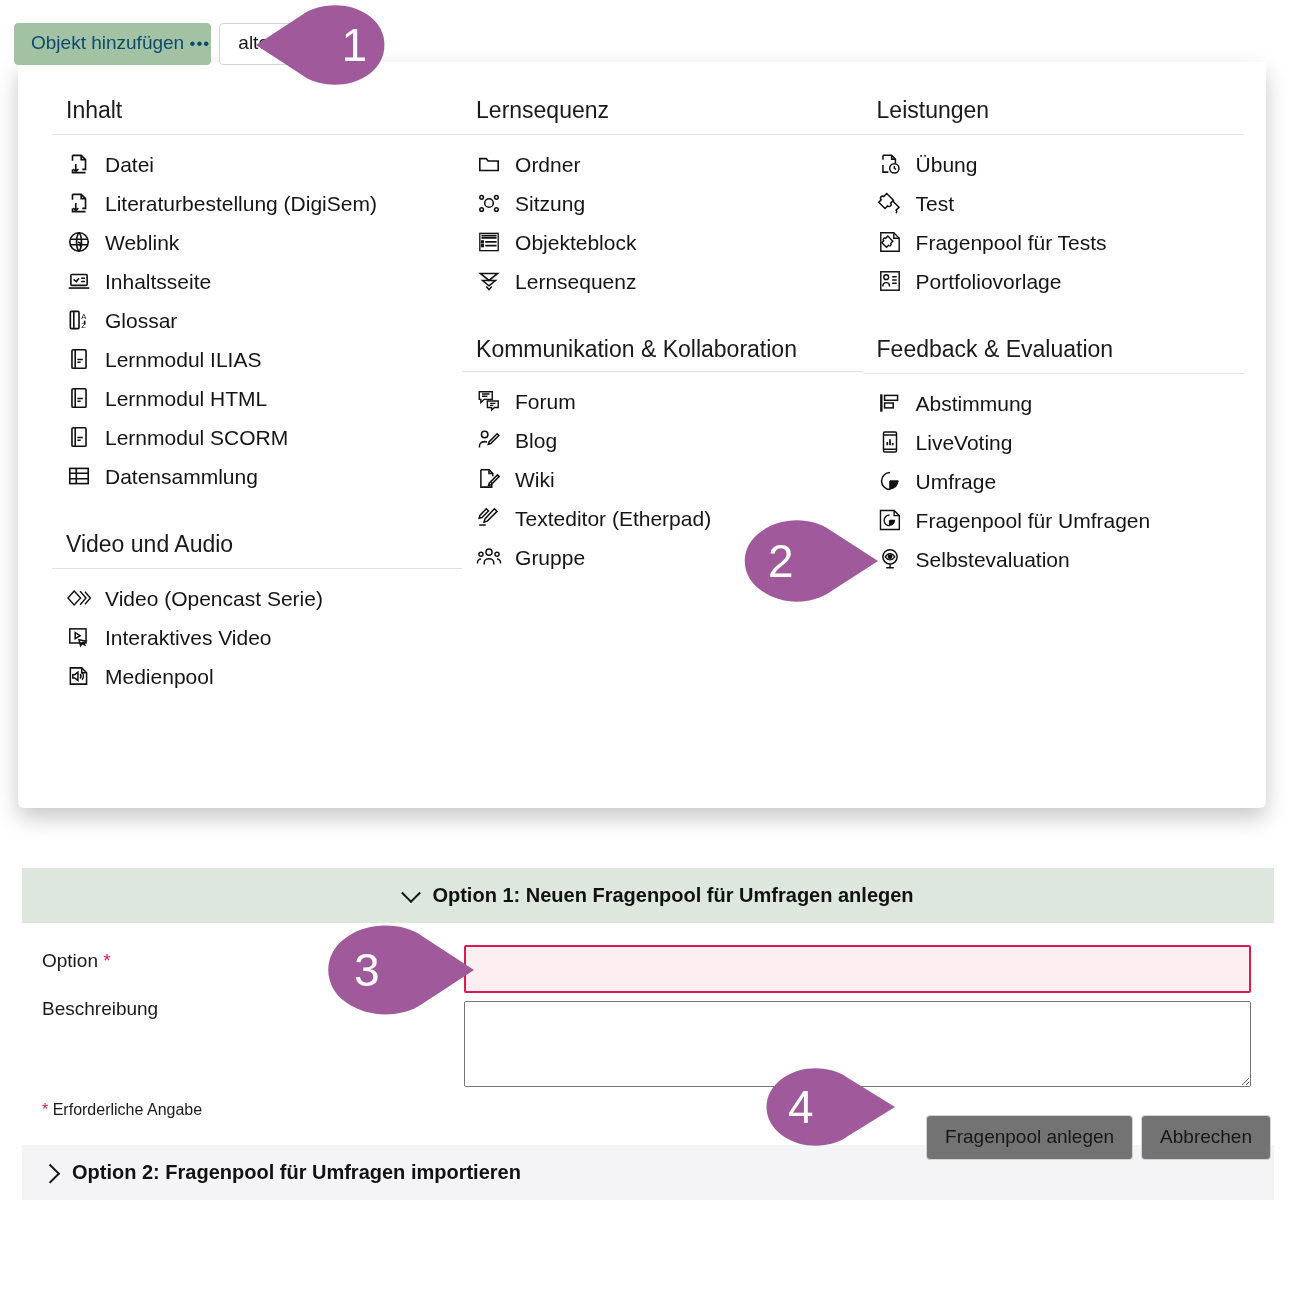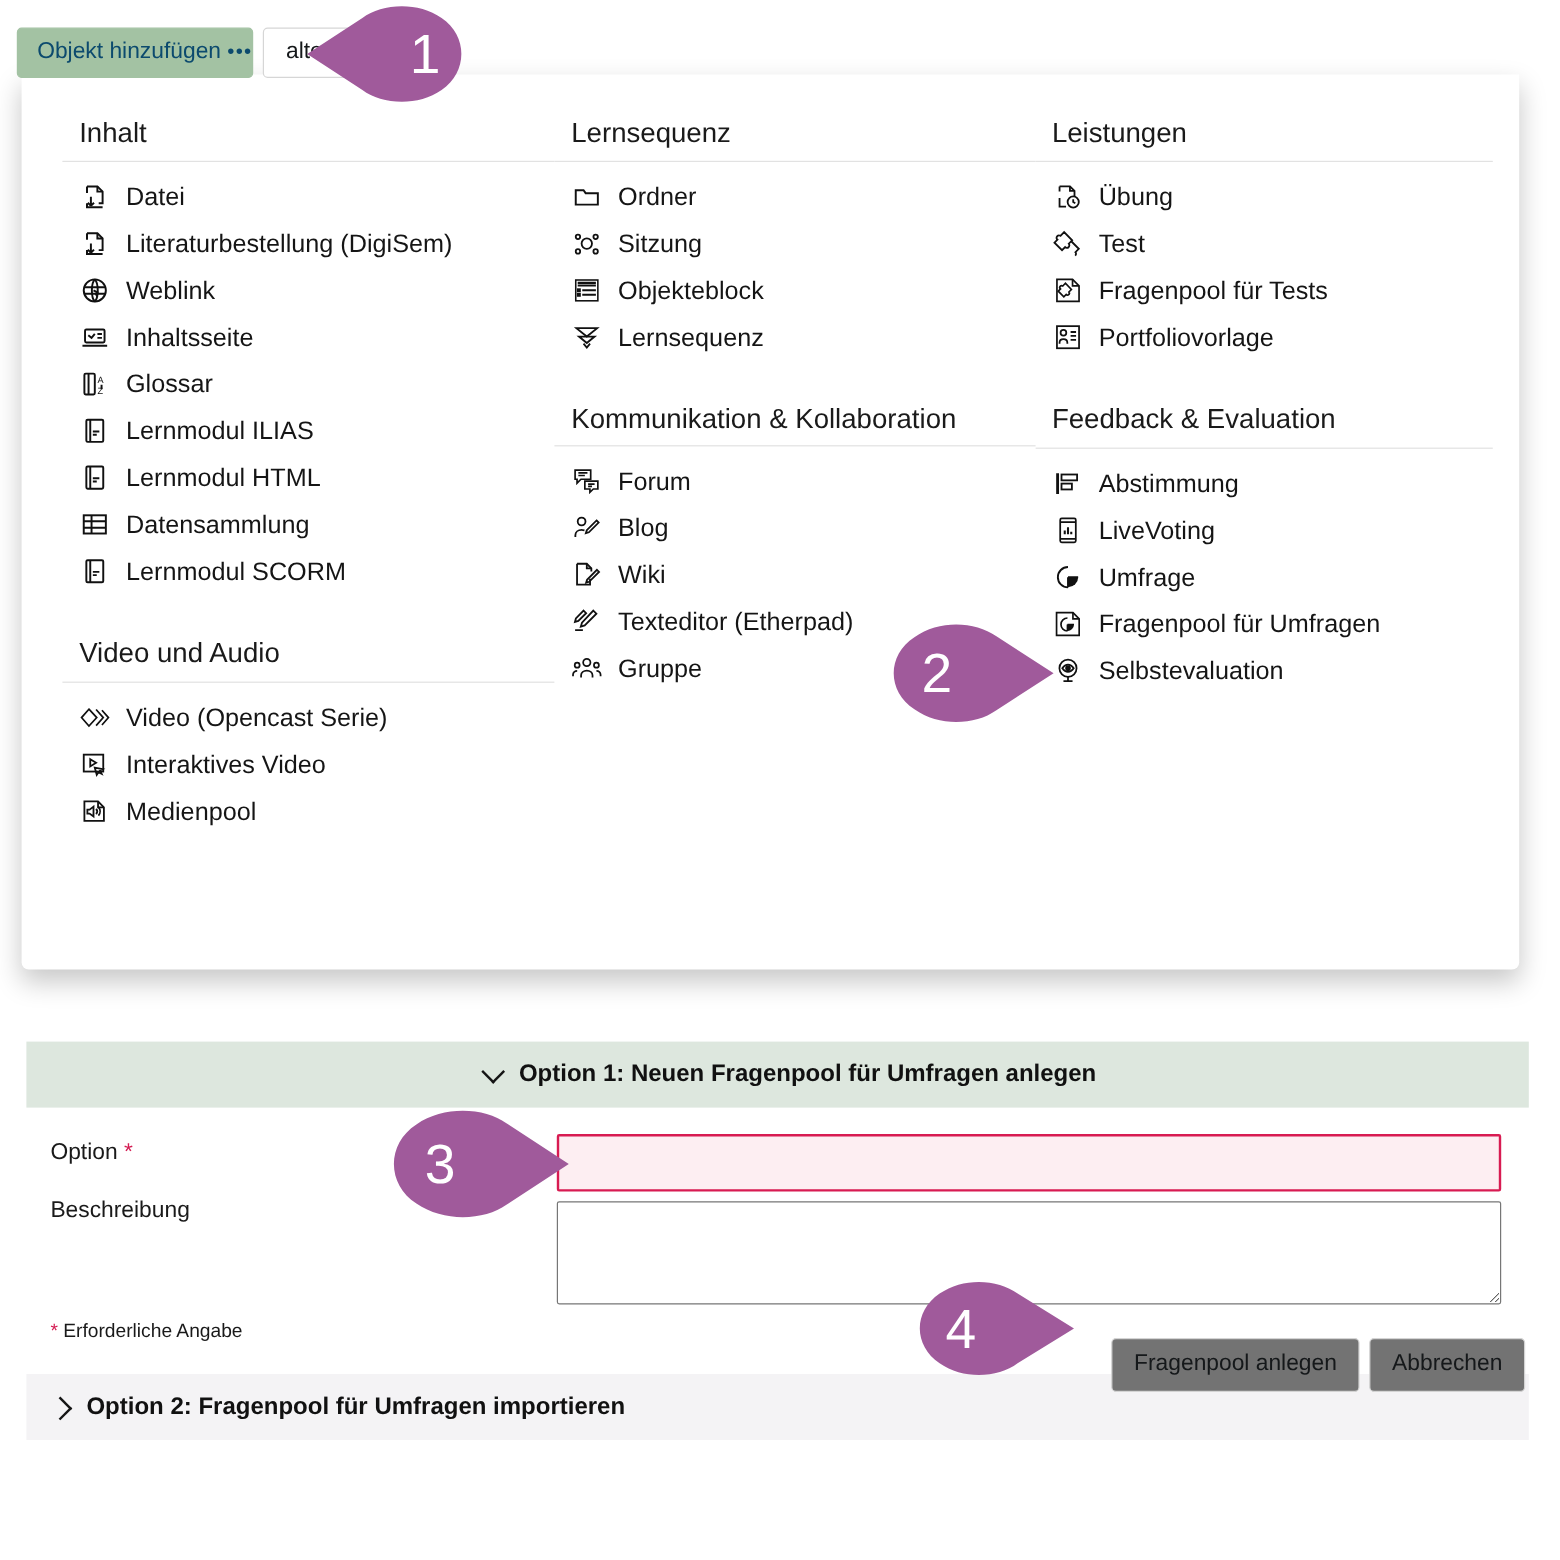--- a/index.html
+++ b/index.html
@@ -316,35 +316,35 @@
                 <rect x="5.5" y="3.5" width="13" height="17" rx="1"></rect>
                 <path d="M8.5 3.5v17"></path>
                 <path d="M10.5 12.5h5M10.5 15h3"></path>
               </svg>
             </span>
           <span class="lbl">Lernmodul HTML</span>
         </li>
         <li class="item">
           <span class="ico">
               <svg viewBox="0 0 24 24" fill="none" stroke="#111" stroke-width="1.5">
-                <rect x="3.5" y="5" width="17" height="14"></rect>
-                <path d="M3.5 9.5h17M3.5 14.5h17M9.5 5v14"></path>
-              </svg>
-            </span>
-          <span class="lbl">Datensammlung</span>
-        </li>
-        <li class="item">
-          <span class="ico">
-              <svg viewBox="0 0 24 24" fill="none" stroke="#111" stroke-width="1.5">
                 <rect x="5.5" y="3.5" width="13" height="17" rx="1"></rect>
                 <path d="M8.5 3.5v17"></path>
                 <path d="M10.5 12.5h5M10.5 15h3"></path>
               </svg>
             </span>
           <span class="lbl">Lernmodul SCORM</span>
+        </li>
+        <li class="item">
+          <span class="ico">
+              <svg viewBox="0 0 24 24" fill="none" stroke="#111" stroke-width="1.5">
+                <rect x="3.5" y="5" width="17" height="14"></rect>
+                <path d="M3.5 9.5h17M3.5 14.5h17M9.5 5v14"></path>
+              </svg>
+            </span>
+          <span class="lbl">Datensammlung</span>
         </li>
       </ul>
 
       <div class="group-title second">Video und Audio</div>
       <ul class="items">
         <li class="item">
           <span class="ico">
               <svg viewBox="0 0 24 24" fill="none" stroke="#111" stroke-width="1.3">
                 <path d="M7.5 5.5l6 6.5-6 6.5L1.8 12z"></path>
                 <path d="M13 5.8l5.5 6.2L13 18.2"></path>

